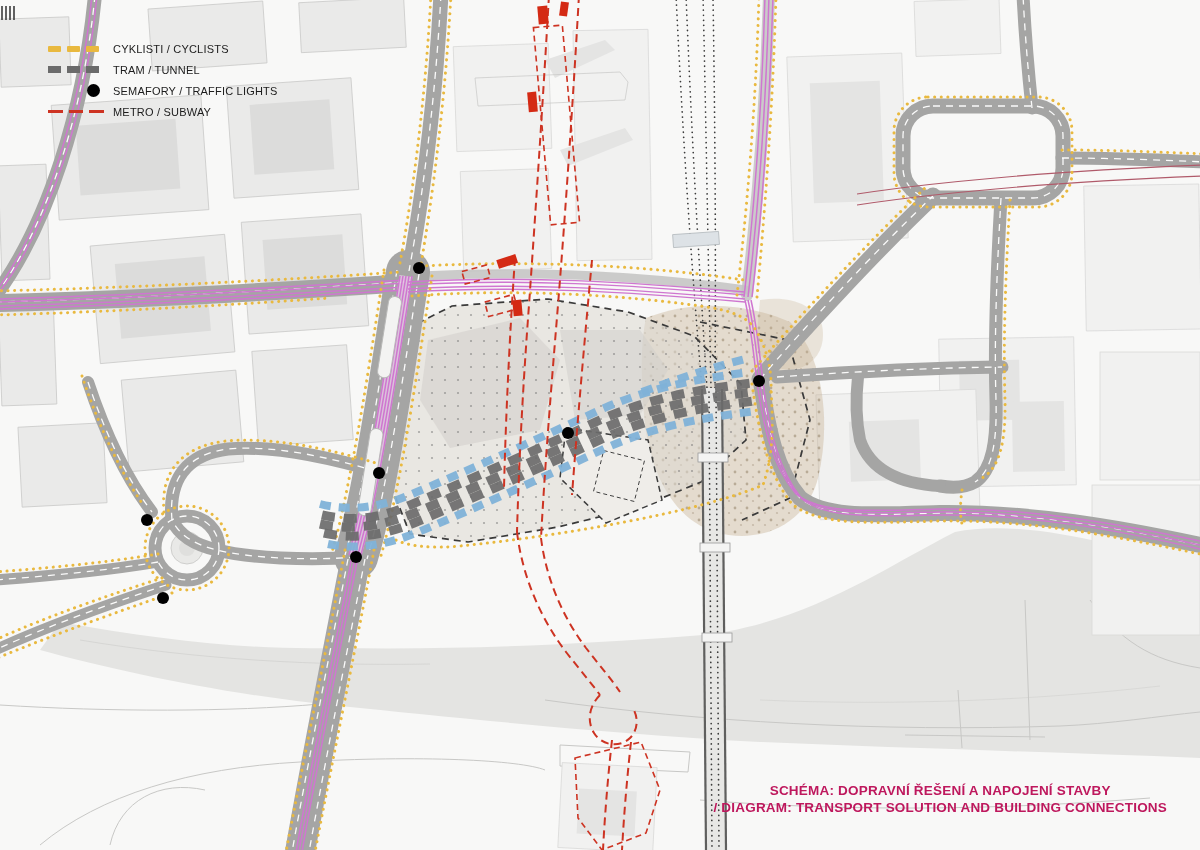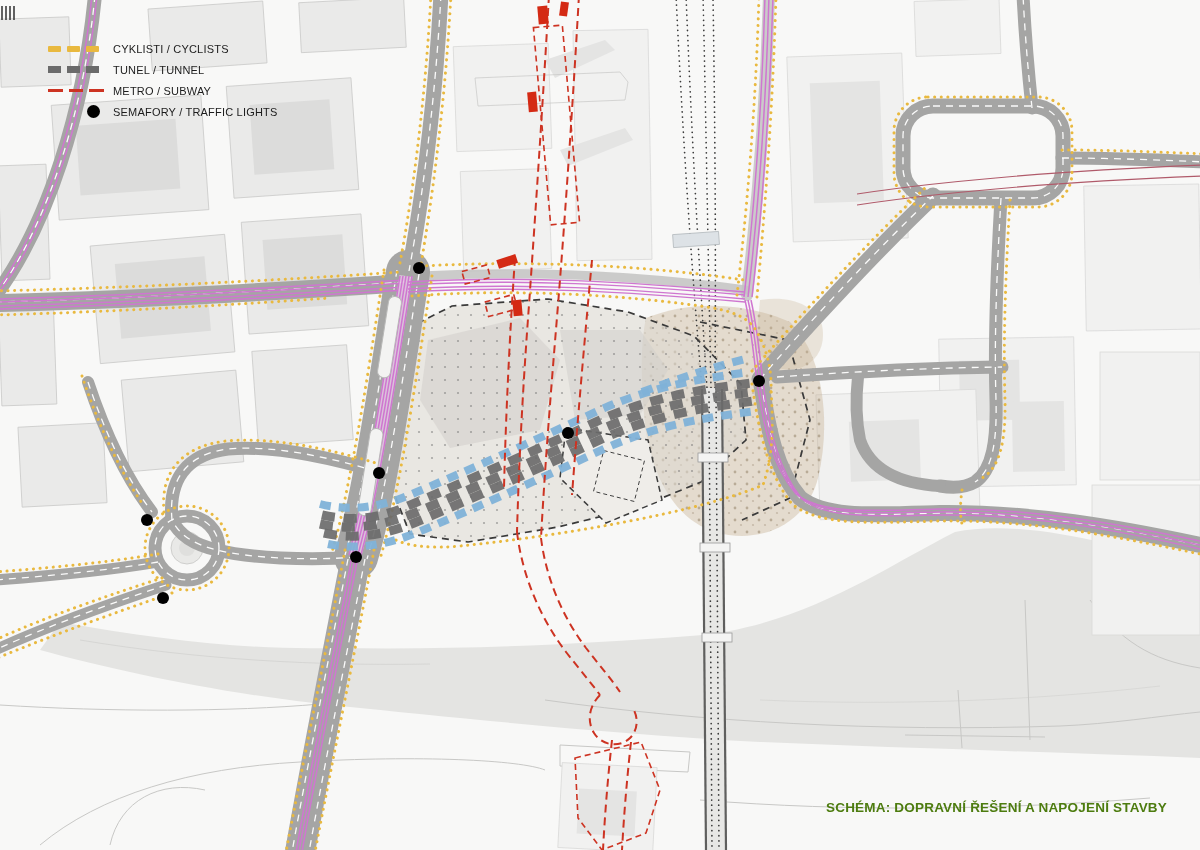--- a/index.html
+++ b/index.html
@@ -45,21 +45,21 @@
   .sw-tram i:nth-child(2){opacity:.5;}
   .sw-tun i{width:13px;height:7px;background:var(--c-tunnel);}
   .sw-sup i{width:13px;height:6px;background:var(--c-supply);}
   .sw-dot{justify-content:flex-end;padding-right:4px;box-sizing:border-box;}
   .sw-dot i{width:13px;height:13px;border-radius:50%;background:var(--c-traffic_lights);}
   .sw-metro i{width:15px;height:3.5px;background:var(--c-metro);}
   .lg-label{font-size:11px;color:#1c1c1c;margin-left:9px;letter-spacing:.2px;white-space:nowrap;}
 
   
   .caption{position:absolute;right:33px;bottom:34px;text-align:center;z-index:5;
-           font-size:13.5px;font-weight:700;color:#4d7c0f;letter-spacing:.2px;line-height:1.22;}
+           font-size:13.5px;font-weight:700;color:#be185d;letter-spacing:.2px;line-height:1.22;}
 </style>
 </head>
 <body>
 
 <div id="stage">
 <svg width="1200" height="850" viewBox="0 0 1200 850">
   <defs>
     <pattern id="coldots" width="13" height="13" patternUnits="userSpaceOnUse">
       <circle cx="3" cy="3" r="1.1" fill="#6f6f6e" opacity=".55"></circle>
     </pattern>
@@ -390,34 +390,35 @@
           <i></i>
         </span>
     <span class="lg-label">CYKLISTI / CYCLISTS</span>
   </div>
   <div class="lg-row">
     <span class="sw sw-tun">
           <i></i>
           <i></i>
           <i></i>
         </span>
-    <span class="lg-label">TUNEL / TUNNEL</span>
+    <span class="lg-label">TRAM / TUNNEL</span>
+  </div>
+  <div class="lg-row">
+    <span class="sw sw-dot">
+          <i></i>
+        </span>
+    <span class="lg-label">SEMAFORY / TRAFFIC LIGHTS</span>
   </div>
   <div class="lg-row">
     <span class="sw sw-metro">
           <i></i>
           <i></i>
           <i></i>
         </span>
     <span class="lg-label">METRO / SUBWAY</span>
   </div>
-  <div class="lg-row">
-    <span class="sw sw-dot">
-          <i></i>
-        </span>
-    <span class="lg-label">SEMAFORY / TRAFFIC LIGHTS</span>
-  </div>
 </div>
 
 <div class="caption">
   <div>SCHÉMA: DOPRAVNÍ ŘEŠENÍ A NAPOJENÍ STAVBY</div>
+  <div>/ DIAGRAM: TRANSPORT SOLUTION AND BUILDING CONNECTIONS</div>
 </div>
 </div>
 
 </body></html>

